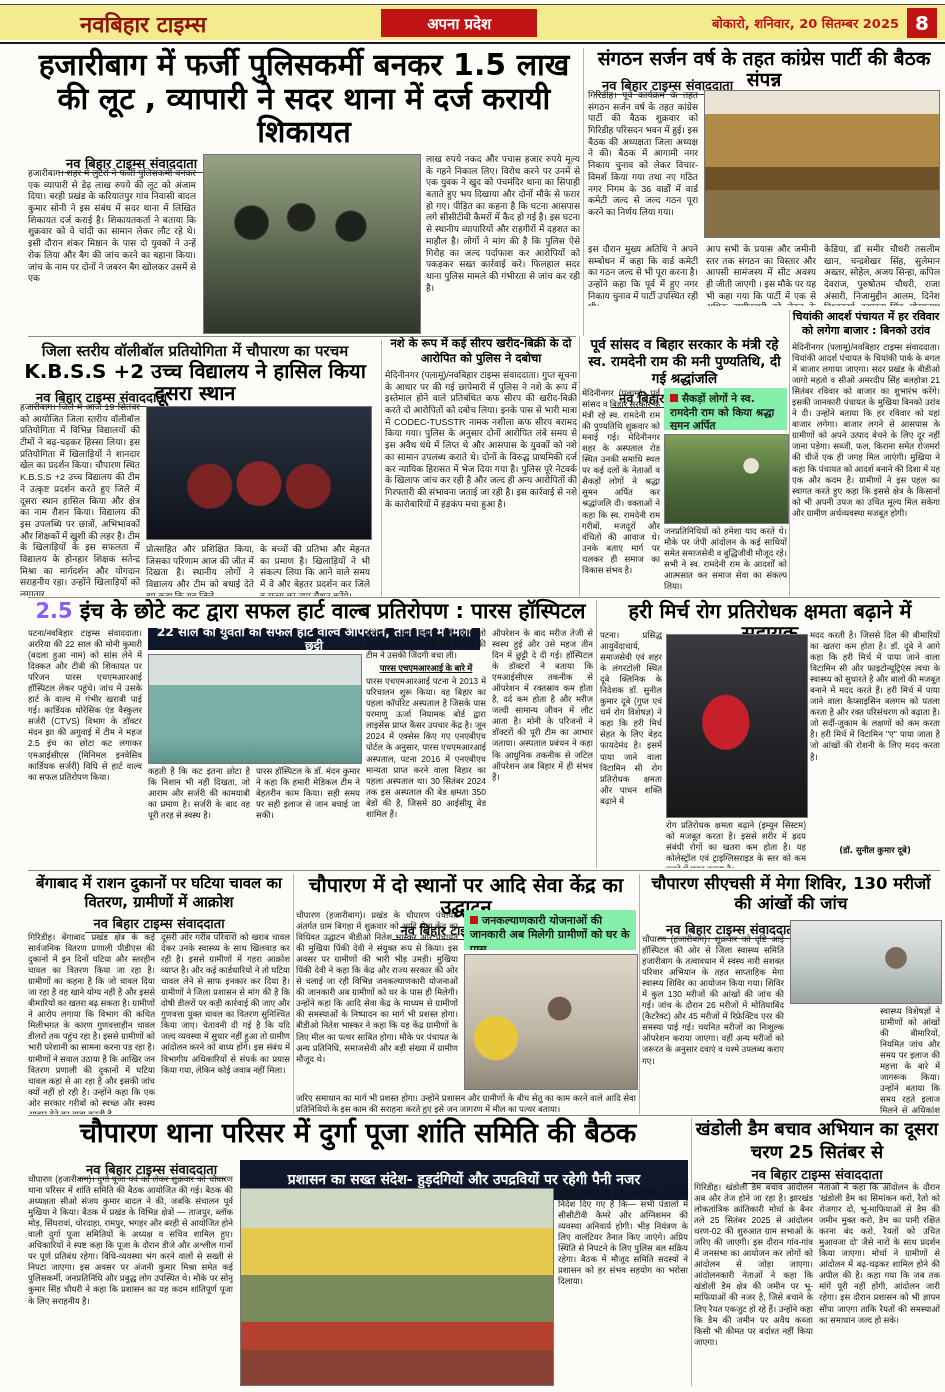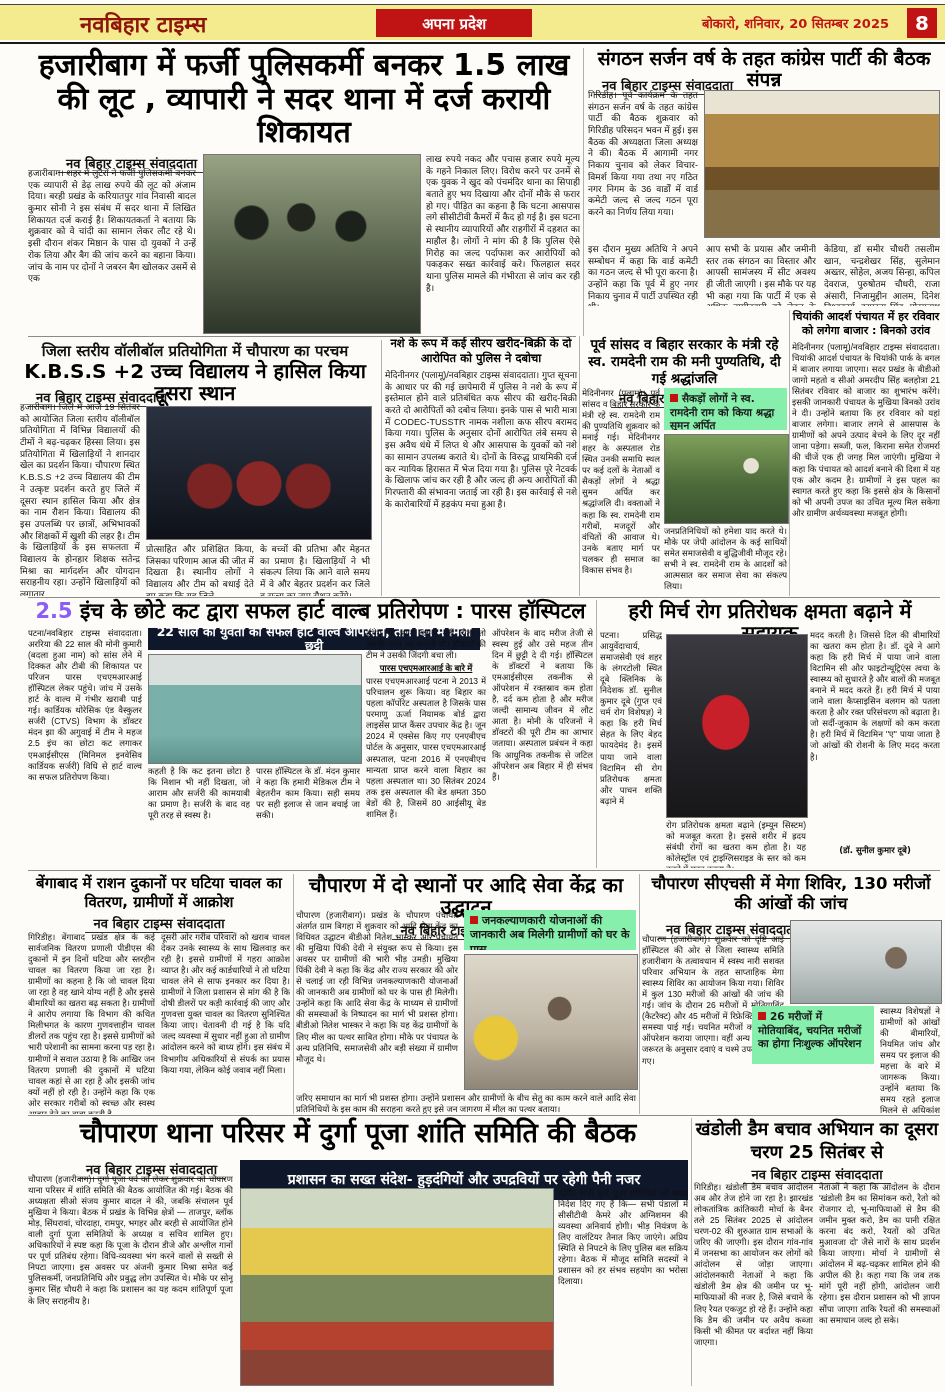--- a/index.html
+++ b/index.html
@@ -58,21 +58,21 @@
   .ph-durga{background:linear-gradient(180deg,#cfd8c2 0 20%,#e5c84e 20% 44%,#7a8a5d 44% 68%,#b4422e 68% 82%,#8a4234 82%)}
 </style>
 </head>
 <body>
 
 <div class="page">
 
   <div class="band">
     <div class="paper-name">नवबिहार टाइम्स</div>
     <div class="section-box">अपना प्रदेश</div>
-    <div style="display:flex;align-items:center;gap:18px">
+    <div style="display:flex;align-items:center;gap:8px">
       <div class="dateline">बोकारो, शनिवार, 20 सितम्बर 2025</div>
       <div class="pagenum">8</div>
     </div>
   </div>
   <div class="top-rule"></div>
 
   <div class="sec" style="left:28px;top:48px;width:552px;height:288px">
     <div class="hl" style="font-size:30px">हजारीबाग में फर्जी पुलिसकर्मी बनकर 1.5 लाख की लूट , व्यापारी ने सदर थाना में दर्ज करायी शिकायत</div>
     <div class="byline" style="position:absolute;left:30px;top:104px">नव बिहार टाइम्स संवाददाता</div>
     <div class="tb" style="left:0;top:120px;width:168px;height:166px">हजारीबाग। शहर में लुटेरों ने फर्जी पुलिसकर्मी बनकर एक व्यापारी से डेढ़ लाख रुपये की लूट को अंजाम दिया। बरही प्रखंड के करियातपुर गांव निवासी बादल कुमार सोनी ने इस संबंध में सदर थाना में लिखित शिकायत दर्ज कराई है। शिकायतकर्ता ने बताया कि शुक्रवार को वे चांदी का सामान लेकर लौट रहे थे। इसी दौरान शंकर मिष्ठान के पास दो युवकों ने उन्हें रोक लिया और बैग की जांच करने का बहाना किया। जांच के नाम पर दोनों ने जबरन बैग खोलकर उसमें से एक</div>
@@ -157,21 +157,20 @@
     <div class="note" style="left:168px;top:36px;width:172px;height:40px;font-size:11px"><span class="sq"></span><span>जनकल्याणकारी योजनाओं की जानकारी अब मिलेगी ग्रामीणों को घर के पास</span></div>
     <div class="ph ph-adiseva" style="left:168px;top:80px;width:172px;height:134px"></div>
     <div class="caption" style="left:0;top:218px;width:340px;height:22px;text-align:justify">जरिए समाधान का मार्ग भी प्रशस्त होगा। उन्होंने प्रशासन और ग्रामीणों के बीच सेतु का काम करने वाले आदि सेवा प्रतिनिधियों के इस काम की सराहना करते हुए इसे जन जागरण में मील का पत्थर बताया।</div>
   </div>
 
   <div class="sec" style="left:642px;top:874px;width:298px;height:240px">
     <div class="hl" style="font-size:16.5px;line-height:1.2">चौपारण सीएचसी में मेगा शिविर, 130 मरीजों की आंखों की जांच</div>
     <div class="byline" style="position:absolute;left:16px;top:44px">नव बिहार टाइम्स संवाददाता</div>
     <div class="ph ph-chc" style="left:148px;top:46px;width:150px;height:82px"></div>
     <div class="tb" style="left:0;top:60px;width:142px;height:180px;font-size:8.5px">चौपारण (हजारीबाग)। शुक्रवार को दृष्टि आई हॉस्पिटल की ओर से जिला स्वास्थ्य समिति हजारीबाग के तत्वावधान में स्वस्थ नारी सशक्त परिवार अभियान के तहत साप्ताहिक मेगा स्वास्थ्य शिविर का आयोजन किया गया। शिविर में कुल 130 मरीजों की आंखों की जांच की गई। जांच के दौरान 26 मरीजों में मोतियाबिंद (कैटरैक्ट) और 45 मरीजों में रिफ्रेक्टिव एरर की समस्या पाई गई। चयनित मरीजों का निःशुल्क ऑपरेशन कराया जाएगा। वहीं अन्य मरीजों को जरूरत के अनुसार दवाएं व चश्मे उपलब्ध कराए गए।</div>
-    <div class="note" style="left:110px;top:132px;width:122px;height:58px;font-size:10.5px"><span class="sq"></span><span>26 मरीजों में मोतियाबिंद, चयनित मरीजों का होगा निःशुल्क ऑपरेशन</span></div>
     <div class="tb" style="left:238px;top:132px;width:60px;height:108px;font-size:8.5px">स्वास्थ्य विशेषज्ञों ने ग्रामीणों को आंखों की बीमारियों, नियमित जांच और समय पर इलाज की महत्ता के बारे में जागरूक किया। उन्होंने बताया कि समय रहते इलाज मिलने से अधिकांश बीमारियों से बचाव संभव है। इस शिविर को सफल बनाने में डॉ. इफ्तेखार आलम, डॉ. तालिब अंसारी, मैनेजर शाहरुख खान, काउंसलर काजल सिंह तथा सहयोगी छोटू सिंह और चंदन सिंह सहित पूरी टीम की भूमिका सराहनीय रही।</div>
   </div>
 
   <div class="sec" style="left:28px;top:1118px;width:660px;height:268px">
     <div class="hl" style="font-size:27px">चौपारण थाना परिसर में दुर्गा पूजा शांति समिति की बैठक</div>
     <div class="byline" style="position:absolute;left:50px;top:40px">नव बिहार टाइम्स संवाददाता</div>
     <div class="tb" style="left:0;top:56px;width:205px;height:210px;font-size:8.5px">चौपारण (हजारीबाग)। दुर्गा पूजा पर्व को लेकर शुक्रवार को चौपारण थाना परिसर में शांति समिति की बैठक आयोजित की गई। बैठक की अध्यक्षता सीओ संजय कुमार बादल ने की, जबकि संचालन पूर्व मुखिया ने किया। बैठक में प्रखंड के विभिन्न क्षेत्रों — ताजपुर, ब्लॉक मोड़, सिंघरावां, चोरदाहा, रामपुर, भगहर और बरही से आयोजित होने वाली दुर्गा पूजा समितियों के अध्यक्ष व सचिव शामिल हुए। अधिकारियों ने स्पष्ट कहा कि पूजा के दौरान डीजे और अश्लील गानों पर पूर्ण प्रतिबंध रहेगा। विधि-व्यवस्था भंग करने वालों से सख्ती से निपटा जाएगा। इस अवसर पर अंजनी कुमार मिश्रा समेत कई पुलिसकर्मी, जनप्रतिनिधि और प्रबुद्ध लोग उपस्थित थे। मौके पर सोनू कुमार सिंह चौधरी ने कहा कि प्रशासन का यह कदम शांतिपूर्ण पूजा के लिए सराहनीय है।</div>
     <div class="banner" style="left:212px;top:42px;width:448px;height:40px;font-size:14px">प्रशासन का सख्त संदेश- हुड़दंगियों और उपद्रवियों पर रहेगी पैनी नजर</div>
     <div class="ph ph-durga" style="left:212px;top:70px;width:312px;height:196px"></div>
     <div class="tb" style="left:530px;top:70px;width:130px;height:196px;font-size:8.5px">रहेगी। सभी दुर्गा पूजा समितियों को सख्त निर्देश दिए गए हैं कि— सभी पंडालों में सीसीटीवी कैमरे और अग्निशमन की व्यवस्था अनिवार्य होगी। भीड़ नियंत्रण के लिए वालंटियर तैनात किए जाएंगे। अप्रिय स्थिति से निपटने के लिए पुलिस बल सक्रिय रहेगा। बैठक में मौजूद समिति सदस्यों ने प्रशासन को हर संभव सहयोग का भरोसा दिलाया।</div>

